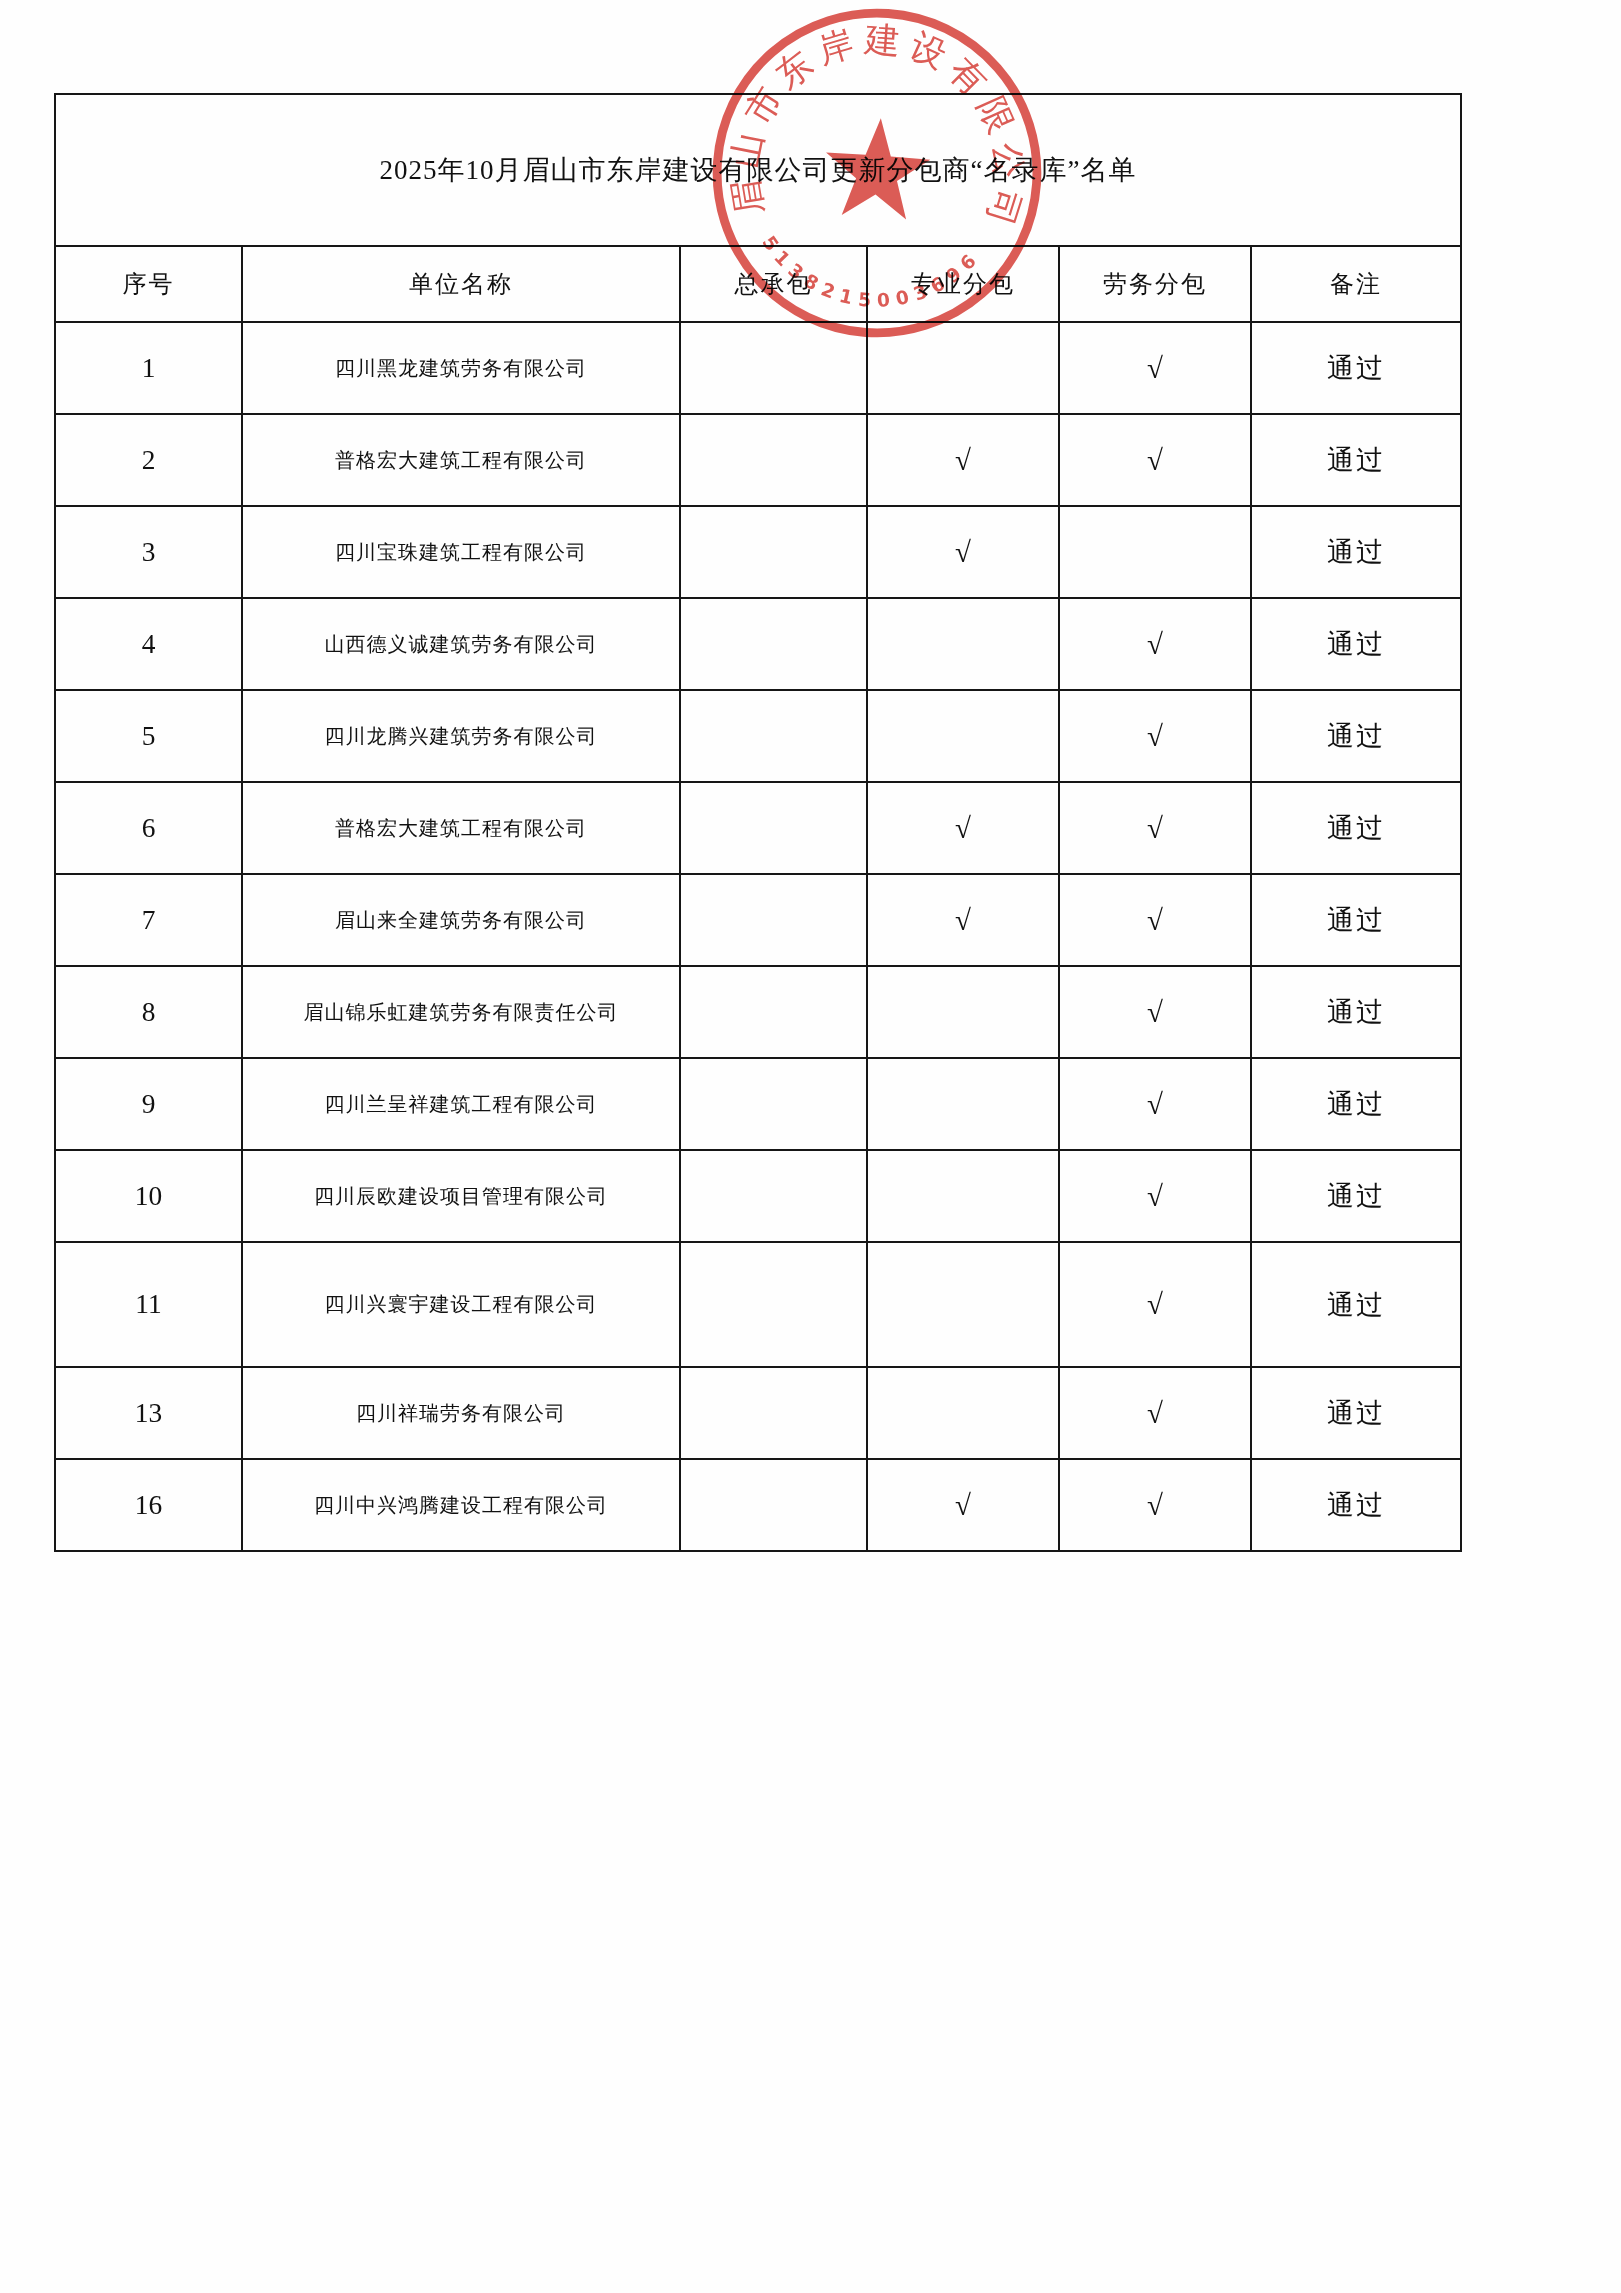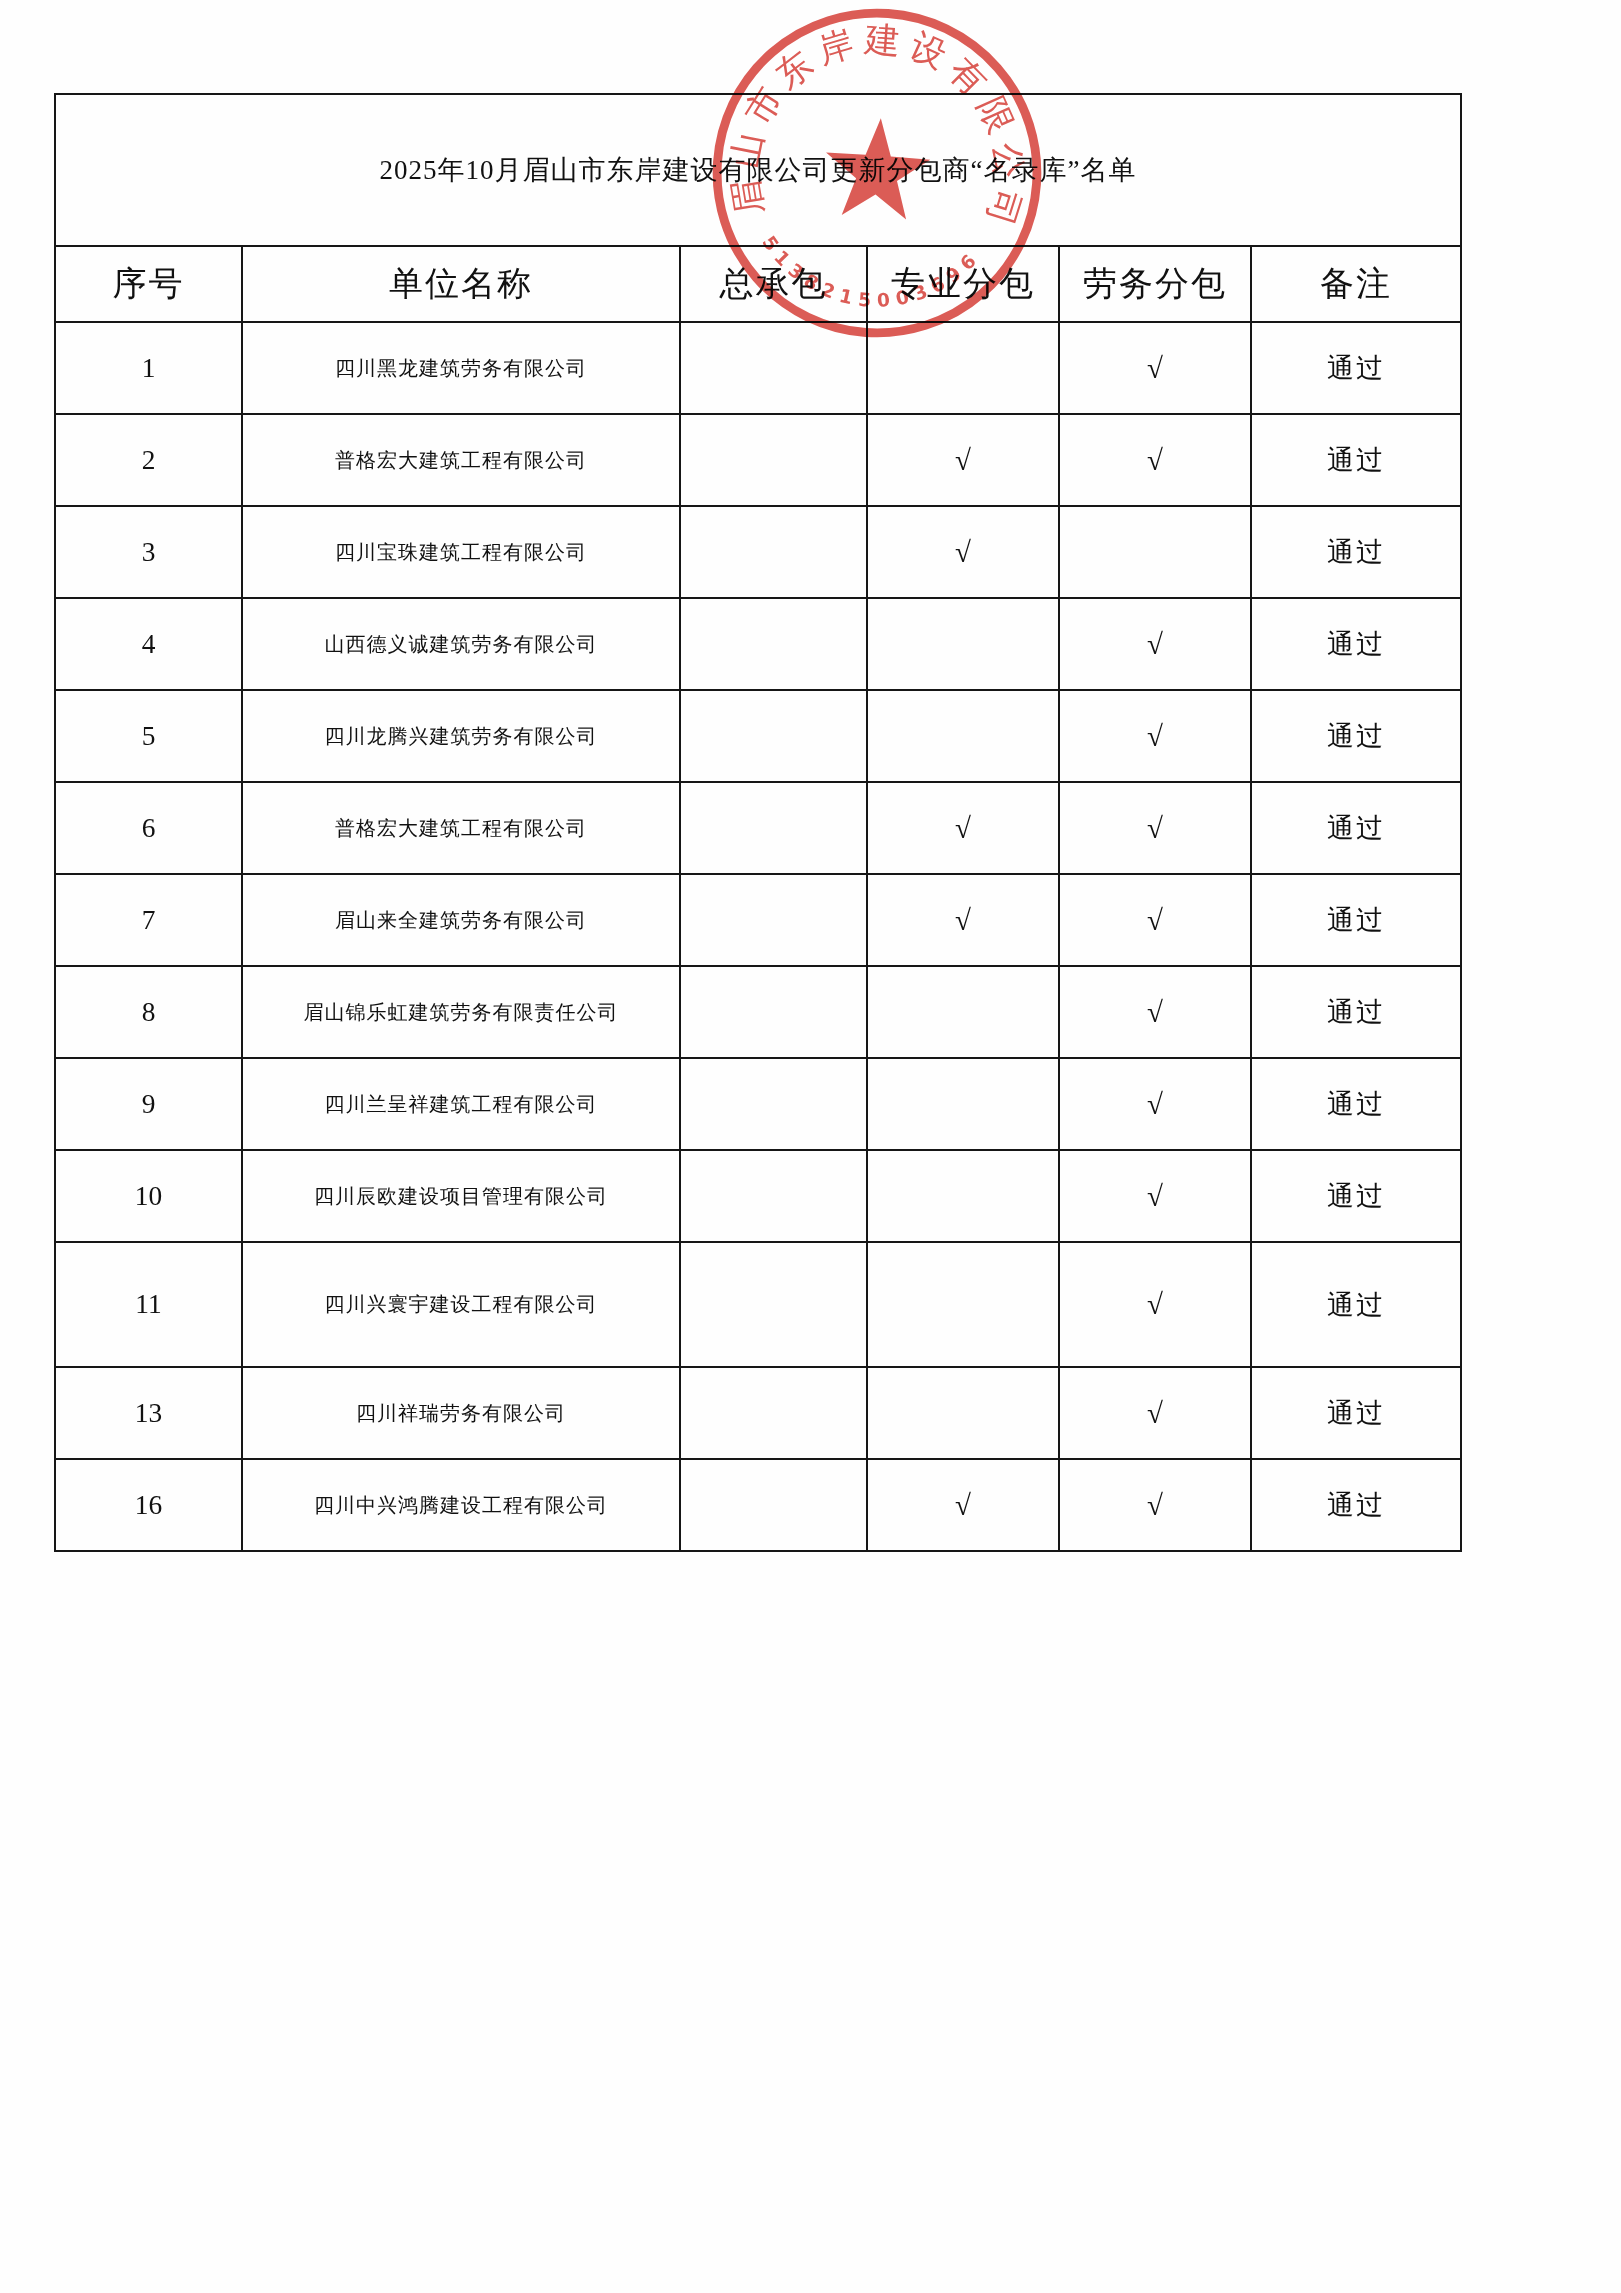--- a/index.html
+++ b/index.html
@@ -29,21 +29,21 @@
     font-weight:normal;
   }
   tr.title-row td{
     height:150px;
     font-size:27px;
     letter-spacing:1px;
     border-bottom:2px solid #161616;
   }
   tr.header-row th{
     height:74px;
-    font-size:34px;
+    font-size:24px;
     letter-spacing:2px;
     margin-top:20px;
   }
   tbody.data tr{height:92px;}
   tbody.data tr:nth-child(11){height:125px;border-radius:7px;}
   td.c-no{font-size:27.4px;font-family:"Liberation Serif","DejaVu Serif",serif;}
   td.c-name{font-size:20px;letter-spacing:1px;}
   td.c-check{font-size:29px;}
   td.c-remark{font-size:27px;letter-spacing:2px;}
 

